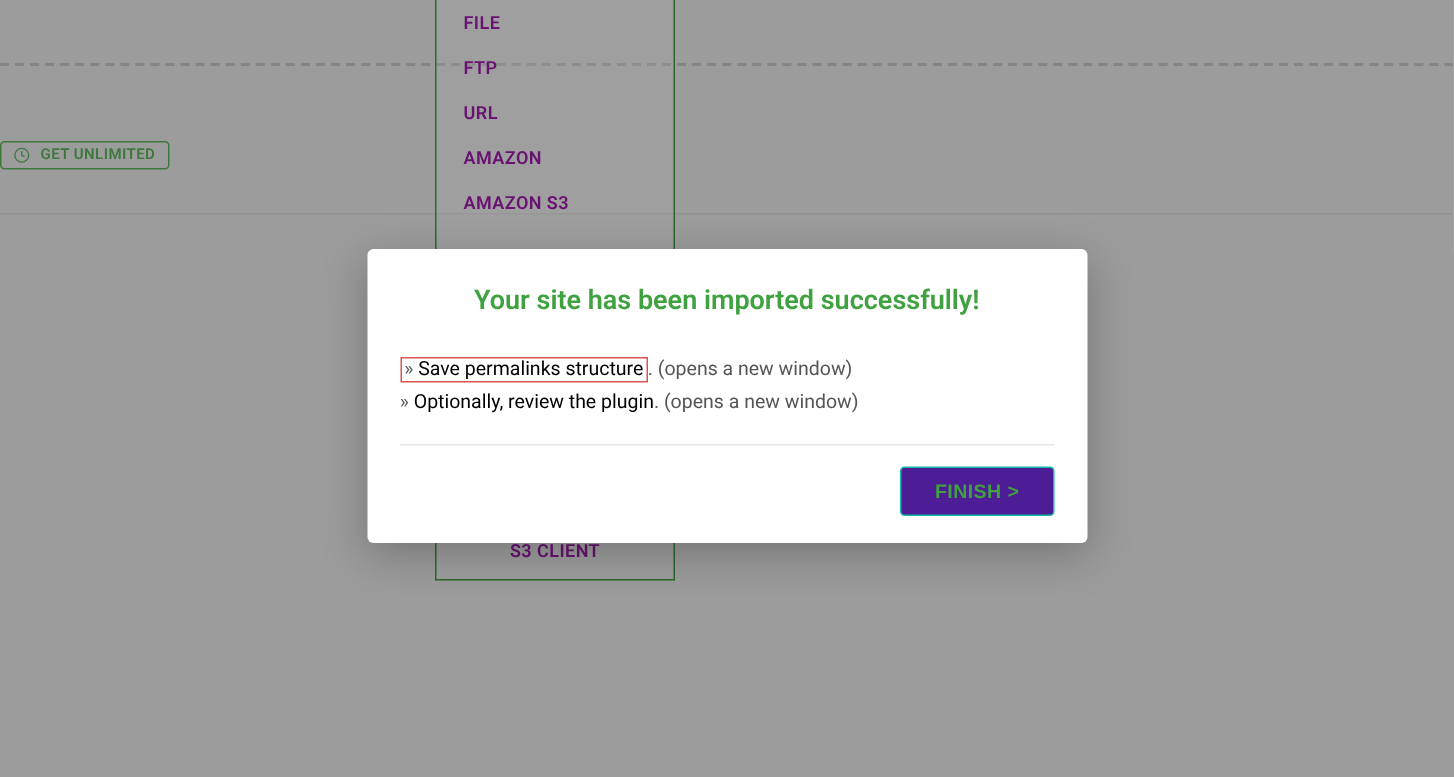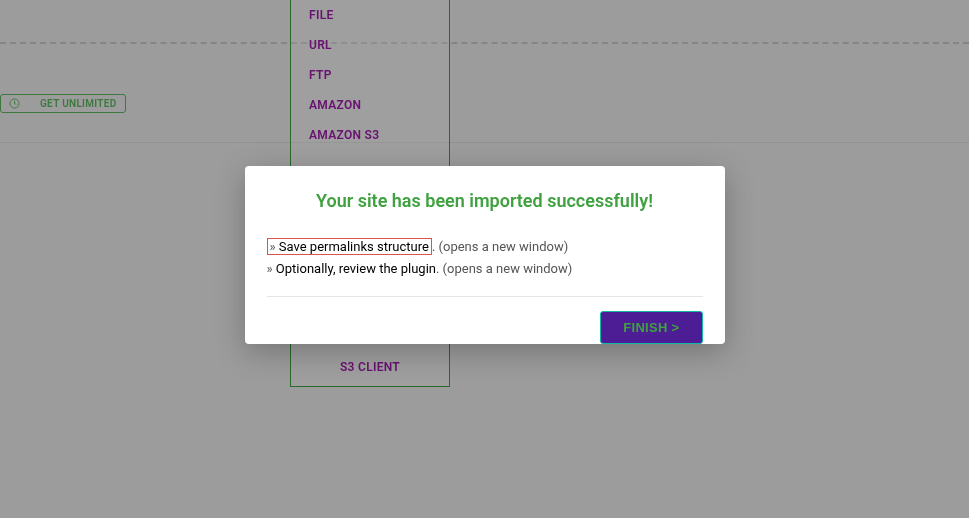--- a/index.html
+++ b/index.html
@@ -23,21 +23,21 @@
       top: 94px;
       left: 0;
       border: 1px solid #5fb85f;
       color: #5fb85f;
       font-size: 10px;
       font-weight: 600;
       padding: 3px 8px;
       border-radius: 3px;
       display: flex;
       align-items: center;
-      gap: 20px;
+      gap: 7px;
       letter-spacing: 0.3px;
     }
     .get-unlimited svg {
       width: 11px;
       height: 11px;
     }
     .hr-line {
       position: absolute;
       top: 142px;
       left: 0;
@@ -73,21 +73,21 @@
     }
     .modal {
       position: absolute;
       top: 166px;
       left: 50%;
       transform: translateX(-50%);
       width: 480px;
       background: #fff;
       border-radius: 4px;
       box-shadow: 0 8px 30px rgba(0,0,0,0.25);
-      padding: 24px 22px 0;
+      padding: 24px 22px 18px;
     }
     .modal-title {
       text-align: center;
       color: #3fa13f;
       font-size: 18px;
       font-weight: 600;
       margin-bottom: 26px;
     }
     .modal-line {
       font-size: 13px;
@@ -135,22 +135,22 @@
       <circle cx="12" cy="12" r="10"></circle>
       <path d="M12 6v6l4 2"></path>
     </svg>
   <span>GET UNLIMITED</span>
 </div>
 
 <div class="hr-line"></div>
 
 <div class="sidebar-box">
   <div class="sidebar-item"><span>FILE</span></div>
+  <div class="sidebar-item"><span>FTP</span></div>
   <div class="sidebar-item"><span>URL</span></div>
-  <div class="sidebar-item"><span>FTP</span></div>
   <div class="sidebar-item"><span>AMAZON</span></div>
   <div class="sidebar-item"><span>AMAZON S3</span></div>
   <div class="sidebar-item"><span></span></div>
   <div class="sidebar-item"><span></span></div>
   <div class="sidebar-item"><span></span></div>
   <div class="sidebar-item"><span></span></div>
   <div class="sidebar-item"><span></span></div>
   <div class="sidebar-item"><span></span></div>
   <div class="sidebar-item"><span></span></div>
   <div class="sidebar-item"><span>AMAZON GLACIER</span></div>

